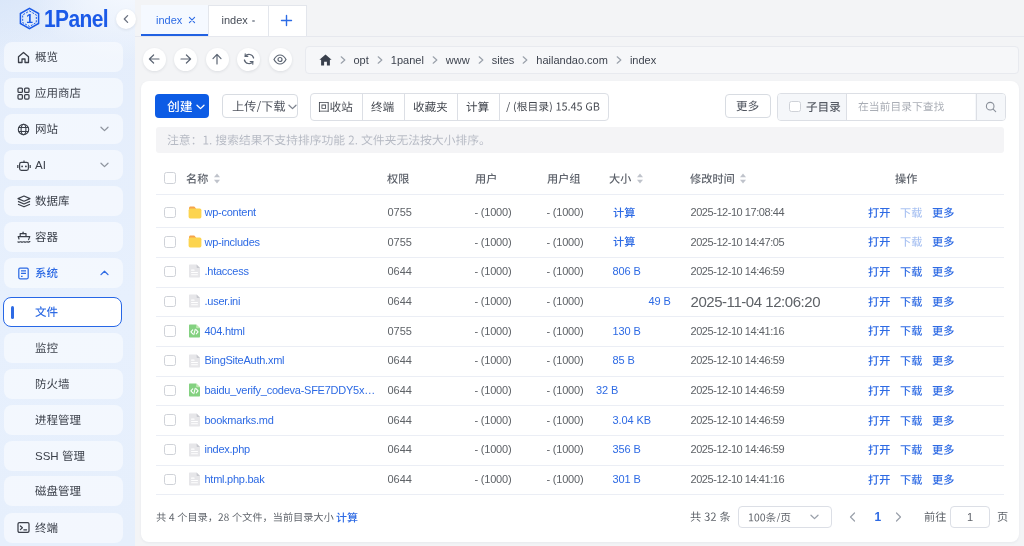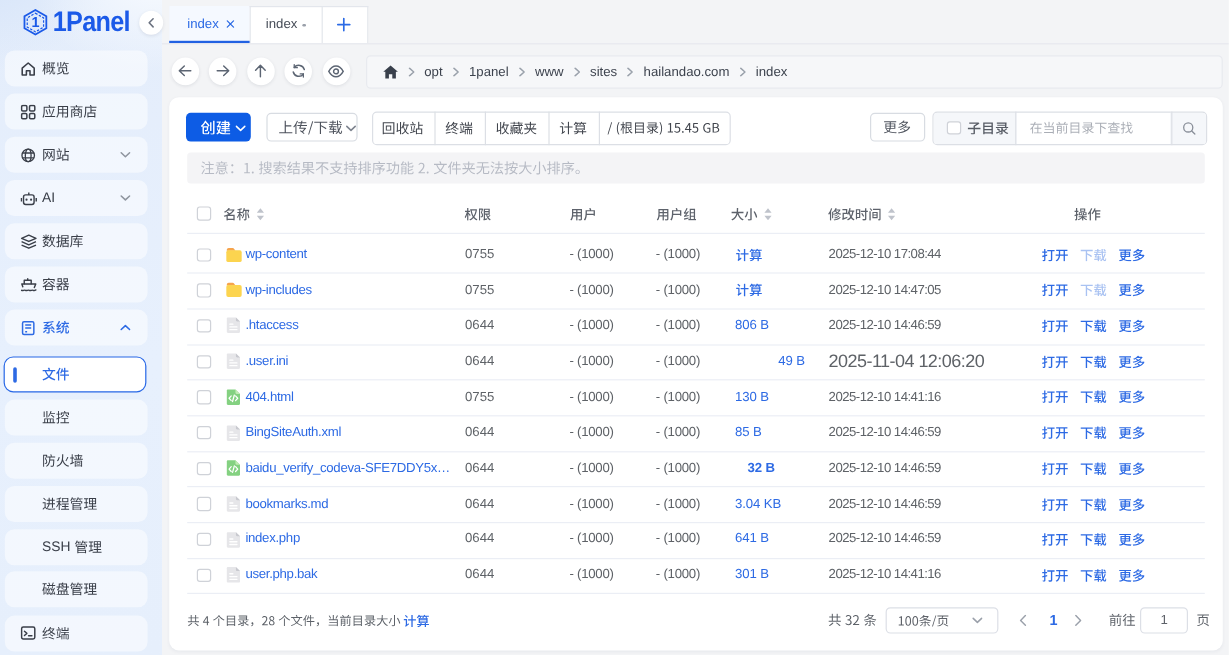--- a/index.html
+++ b/index.html
@@ -695,21 +695,21 @@
 <div class="cb" style="left:164px;top:384.6px"></div>
 <svg class="ab" style="left:187.5px;top:383.18px" width="13" height="14" viewBox="0 0 13 14">
     <path d="M1 1.5 C1 0.9 1.4 0.5 2 0.5 H8.2 L12 4.3 V12.5 C12 13.1 11.6 13.5 11 13.5 H2 C1.4 13.5 1 13.1 1 12.5 Z" fill="#84d181"></path>
     <path d="M8.2 0.5 L12 4.3 H9.2 C8.6 4.3 8.2 3.9 8.2 3.3 Z" fill="#c2ebb4"></path>
     <path d="M4.7 5.9 L2.9 7.9 L4.7 9.9 M8.3 5.9 L10.1 7.9 L8.3 9.9 M7.3 5.2 L5.8 10.6" fill="none" stroke="#fff" stroke-width="1.05" stroke-linecap="round" stroke-linejoin="round"></path>
   </svg>
 <div class="t" style="left:204.5px;top:381.9px;font-size:11px;color:#2d6ae4;line-height:17px;letter-spacing:-0.25px;">baidu_verify_codeva-SFE7DDY5x…</div>
 <div class="t" style="left:387.5px;top:381.9px;font-size:11px;color:#5e6267;line-height:17px;">0644</div>
 <div class="t" style="left:474.5px;top:381.9px;font-size:11px;color:#5e6267;line-height:17px;letter-spacing:-0.2px;">- (1000)</div>
 <div class="t" style="left:546.5px;top:381.9px;font-size:11px;color:#5e6267;line-height:17px;letter-spacing:-0.2px;">- (1000)</div>
-<div class="t" style="left:623px;top:381.9px;font-size:11px;color:#2d6ae4;line-height:17px;font-weight:700;letter-spacing:-0.1px;">32 B</div>
+<div class="t" style="left:596px;top:381.9px;font-size:11px;color:#2d6ae4;line-height:17px;font-weight:400;letter-spacing:-0.1px;">32 B</div>
 <div class="t" style="left:690.5px;top:381.9px;font-size:11px;color:#5e6267;line-height:17px;letter-spacing:-0.45px;">2025-12-10 14:46:59</div>
 <svg class="cj" style="left:867.5px;top:384.8px" width="22.4" height="11.2" viewBox="0 -880 2000 1000" fill="#2d6ae4">
     <use href="#gM6253" x="0"></use>
     <use href="#gM5F00" x="1000"></use>
   </svg>
 <svg class="cj" style="left:900.0px;top:384.8px" width="22.4" height="11.2" viewBox="0 -880 2000 1000" fill="#2d6ae4">
     <use href="#gM4E0B" x="0"></use>
     <use href="#gM8F7D" x="1000"></use>
   </svg>
 <svg class="cj" style="left:932.0px;top:384.8px" width="22.4" height="11.2" viewBox="0 -880 2000 1000" fill="#2d6ae4">
@@ -749,21 +749,21 @@
     <path d="M1 1.5 C1 0.9 1.4 0.5 2 0.5 H8.6 L12 3.9 V12.5 C12 13.1 11.6 13.5 11 13.5 H2 C1.4 13.5 1 13.1 1 12.5 Z" fill="#e6e6e9"></path>
     <path d="M8.6 0.5 L12 3.9 H9.6 C9 3.9 8.6 3.5 8.6 2.9 Z" fill="#c8c9cf"></path>
     <rect x="3" y="5.6" width="3.6" height="1.1" rx="0.5" fill="#fff"></rect>
     <rect x="3" y="7.9" width="7" height="1.1" rx="0.5" fill="#fff"></rect>
     <rect x="3" y="10.2" width="7" height="1.1" rx="0.5" fill="#fff"></rect>
   </svg>
 <div class="t" style="left:204.5px;top:441.2px;font-size:11px;color:#2d6ae4;line-height:17px;letter-spacing:-0.25px;">index.php</div>
 <div class="t" style="left:387.5px;top:441.2px;font-size:11px;color:#5e6267;line-height:17px;">0644</div>
 <div class="t" style="left:474.5px;top:441.2px;font-size:11px;color:#5e6267;line-height:17px;letter-spacing:-0.2px;">- (1000)</div>
 <div class="t" style="left:546.5px;top:441.2px;font-size:11px;color:#5e6267;line-height:17px;letter-spacing:-0.2px;">- (1000)</div>
-<div class="t" style="left:612.5px;top:441.2px;font-size:11px;color:#2d6ae4;line-height:17px;font-weight:500;letter-spacing:-0.1px;">641 B</div>
+<div class="t" style="left:612.5px;top:441.2px;font-size:11px;color:#2d6ae4;line-height:17px;font-weight:500;letter-spacing:-0.1px;">356 B</div>
 <div class="t" style="left:690.5px;top:441.2px;font-size:11px;color:#5e6267;line-height:17px;letter-spacing:-0.45px;">2025-12-10 14:46:59</div>
 <svg class="cj" style="left:867.5px;top:444.1px" width="22.4" height="11.2" viewBox="0 -880 2000 1000" fill="#2d6ae4">
     <use href="#gM6253" x="0"></use>
     <use href="#gM5F00" x="1000"></use>
   </svg>
 <svg class="cj" style="left:900.0px;top:444.1px" width="22.4" height="11.2" viewBox="0 -880 2000 1000" fill="#2d6ae4">
     <use href="#gM4E0B" x="0"></use>
     <use href="#gM8F7D" x="1000"></use>
   </svg>
 <svg class="cj" style="left:932.0px;top:444.1px" width="22.4" height="11.2" viewBox="0 -880 2000 1000" fill="#2d6ae4">
@@ -772,21 +772,21 @@
   </svg>
 <div class="brd" style="left:156px;top:464.6px;width:848px"></div>
 <div class="cb" style="left:164px;top:473.6px"></div>
 <svg class="ab" style="left:187.5px;top:472.22px" width="13" height="14" viewBox="0 0 13 14">
     <path d="M1 1.5 C1 0.9 1.4 0.5 2 0.5 H8.6 L12 3.9 V12.5 C12 13.1 11.6 13.5 11 13.5 H2 C1.4 13.5 1 13.1 1 12.5 Z" fill="#e6e6e9"></path>
     <path d="M8.6 0.5 L12 3.9 H9.6 C9 3.9 8.6 3.5 8.6 2.9 Z" fill="#c8c9cf"></path>
     <rect x="3" y="5.6" width="3.6" height="1.1" rx="0.5" fill="#fff"></rect>
     <rect x="3" y="7.9" width="7" height="1.1" rx="0.5" fill="#fff"></rect>
     <rect x="3" y="10.2" width="7" height="1.1" rx="0.5" fill="#fff"></rect>
   </svg>
-<div class="t" style="left:204.5px;top:470.9px;font-size:11px;color:#2d6ae4;line-height:17px;letter-spacing:-0.25px;">user.php.bak</div>
+<div class="t" style="left:204.5px;top:470.9px;font-size:11px;color:#2d6ae4;line-height:17px;letter-spacing:-0.25px;">html.php.bak</div>
 <div class="t" style="left:387.5px;top:470.9px;font-size:11px;color:#5e6267;line-height:17px;">0644</div>
 <div class="t" style="left:474.5px;top:470.9px;font-size:11px;color:#5e6267;line-height:17px;letter-spacing:-0.2px;">- (1000)</div>
 <div class="t" style="left:546.5px;top:470.9px;font-size:11px;color:#5e6267;line-height:17px;letter-spacing:-0.2px;">- (1000)</div>
 <div class="t" style="left:612.5px;top:470.9px;font-size:11px;color:#2d6ae4;line-height:17px;font-weight:500;letter-spacing:-0.1px;">301 B</div>
 <div class="t" style="left:690.5px;top:470.9px;font-size:11px;color:#5e6267;line-height:17px;letter-spacing:-0.45px;">2025-12-10 14:41:16</div>
 <svg class="cj" style="left:867.5px;top:473.8px" width="22.4" height="11.2" viewBox="0 -880 2000 1000" fill="#2d6ae4">
     <use href="#gM6253" x="0"></use>
     <use href="#gM5F00" x="1000"></use>
   </svg>
 <svg class="cj" style="left:900.0px;top:473.8px" width="22.4" height="11.2" viewBox="0 -880 2000 1000" fill="#2d6ae4">

